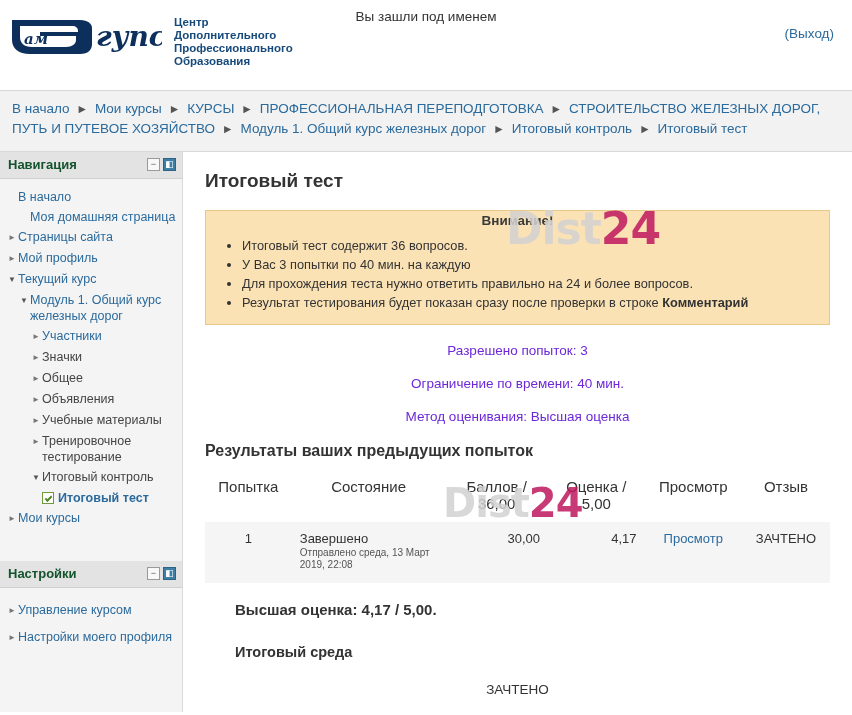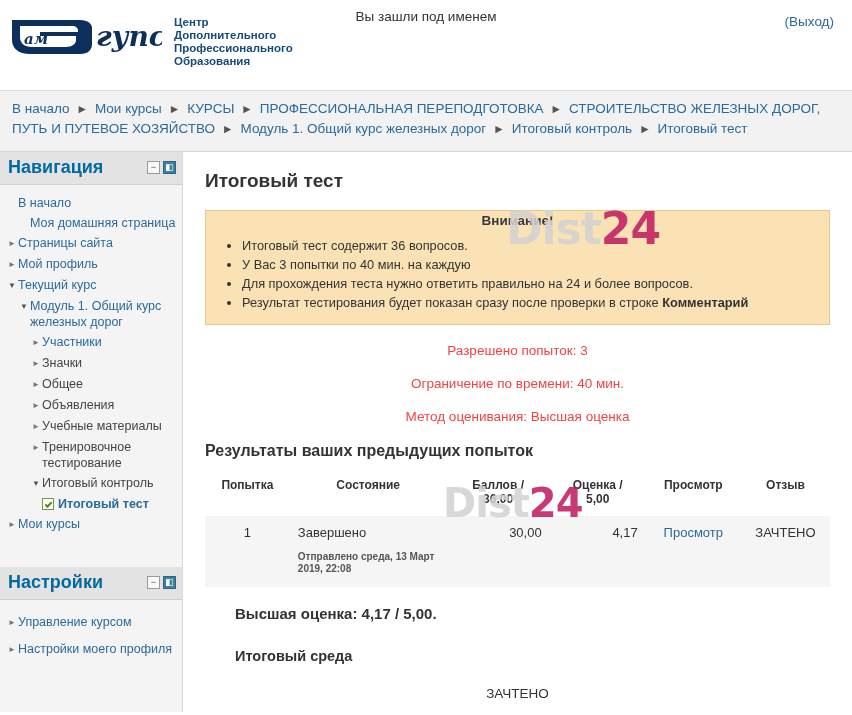--- a/index.html
+++ b/index.html
@@ -49,21 +49,21 @@
     left: 0;
     right: 0;
     top: 9px;
     text-align: center;
     font-size: 13.5px;
     color: #333333;
   }
   .logout-link {
     position: absolute;
     right: 18px;
-    top: 14px;
+    top: 26px;
     font-size: 13.5px;
     color: #2b6a9c;
     text-decoration: none;
   }
 
   
   .breadcrumb-bar {
     background: #f2f2f2;
     border-bottom: 1px solid #d8d8d8;
     padding: 8px 12px 12px 12px;
@@ -109,22 +109,22 @@
   .block-head {
     background: #e3e3e3;
     border-bottom: 1px solid #cfcfcf;
     padding: 5px 6px 6px 8px;
     display: flex;
     align-items: center;
     justify-content: space-between;
   }
   .block-title {
     font-weight: bold;
-    font-size: 18px;
-    color: #0369a1;
+    font-size: 13px;
+    color: #14532d;
   }
   .block-icons { display: flex; gap: 3px; }
   .blk-icon {
     width: 13px;
     height: 13px;
     border: 1px solid #9a9a9a;
     background: #f8f8f8;
     font-size: 9px;
     line-height: 11px;
     text-align: center;
@@ -214,60 +214,59 @@
   .notice-box li {
     line-height: 19px;
     font-size: 12.8px;
     color: #333333;
   }
   .notice-box li b { font-weight: bold; }
 
   .center-line {
     text-align: center;
     font-size: 13.5px;
-    color: #ef4444;
+    color: #6d28d9;
     margin: 0 0 18px 0;
   }
   h2.section-title {
     font-size: 16px;
     font-weight: bold;
     color: #333333;
     margin: 18px 0 14px 0;
   }
 
   table.attempts {
     width: 100%;
     border-collapse: collapse;
     font-size: 13px;
   }
   table.attempts th {
-    font-weight: bold;
+    font-weight: normal;
     color: #333333;
     padding: 4px 8px 10px 8px;
     vertical-align: top;
-    font-size: 12px;
+    font-size: 15px;
     text-align: center;
   }
   table.attempts td {
     padding: 9px 8px 12px 8px;
     vertical-align: top;
     background: #f5f5f5;
     font-size: 13px;
   }
   .th-c { text-align: center; }
   .th-r { text-align: right; }
   .td-c { text-align: center; }
   .td-r { text-align: right; }
   .state-main { color: #333333; }
   .state-sub {
     font-size: 10px;
     color: #555555;
     line-height: 12px;
-    margin-top: 11px;
-    font-weight: bold;
+    margin-top: 1px;
   }
   .review-link { color: #2b6a9c; text-decoration: none; }
 
   .grade-line {
     font-size: 15px;
     font-weight: bold;
     color: #333333;
     margin: 18px 0 0 30px;
   }
   .feedback-title {

